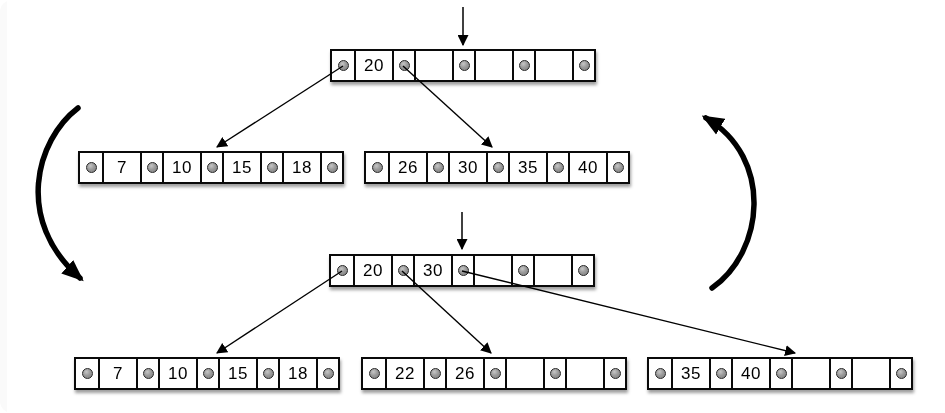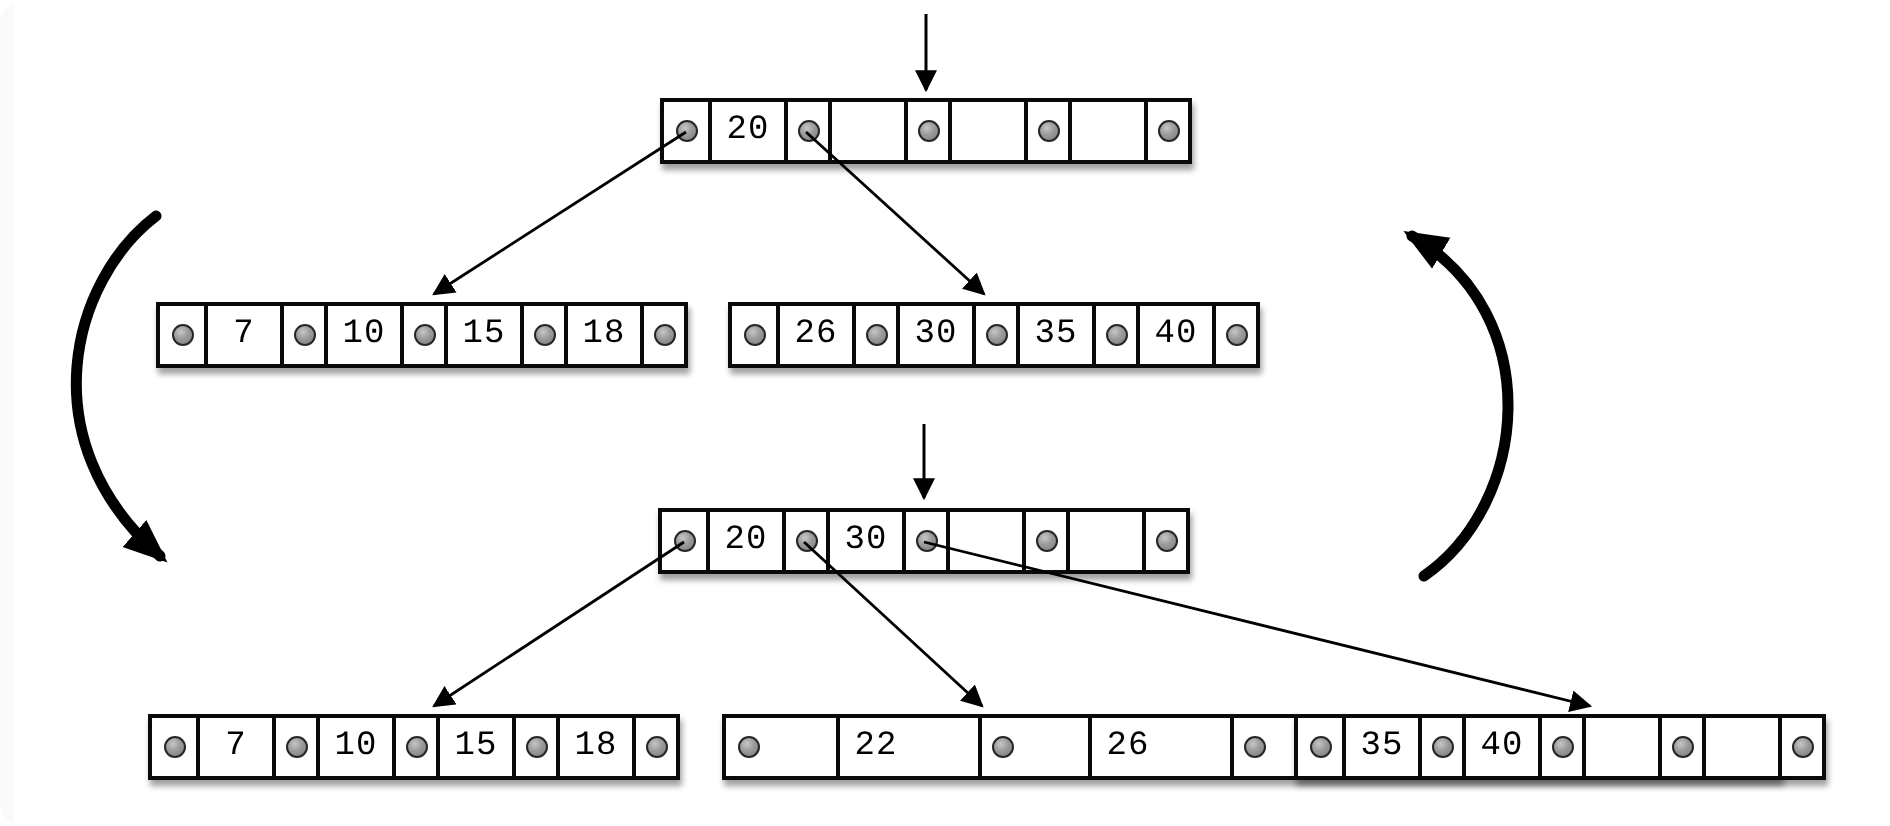--- a/index.html
+++ b/index.html
@@ -1,17 +1,17 @@
 <!DOCTYPE html>
 <html><head>
 <meta charset="utf-8">
 <style>
   html,body{margin:0;padding:0;background:#ffffff;}
   .stage{position:relative;width:945px;height:413px;background:#ffffff;overflow:hidden;
-         font-family:Liberation Mono, monospace;border-radius:12px;}
+         font-family:Liberation Sans, sans-serif;border-radius:12px;}
   .page-edge{position:absolute;left:0;top:0;width:7px;height:413px;background:#fafafa;}
   .layer{position:absolute;left:0;top:0;}
   #arrow-layer{pointer-events:none;}
   .node{position:absolute;display:flex;height:29px;background:#ffffff;
         border:2px solid #0a0a0a;box-shadow:1px 3px 3px rgba(0,0,0,0.38);}
   .cell{display:flex;align-items:center;justify-content:center;height:100%;box-sizing:border-box;}
   .cell + .cell{border-left:2px solid #0a0a0a;}
   .cell.pointer{width:22px;}
   .cell.key{width:38px;font-size:17px;line-height:1;color:#000;letter-spacing:0.5px;}
   .dot{width:11px;height:11px;border-radius:50%;box-sizing:border-box;
@@ -126,21 +126,21 @@
         </div>
         <div class="cell key">15</div>
         <div class="cell pointer">
           <span class="dot"></span>
         </div>
         <div class="cell key">18</div>
         <div class="cell pointer">
           <span class="dot"></span>
         </div>
       </div>
-      <div class="node" style="left: 361px; top: 357px; gap: 33px;">
+      <div class="node" style="left: 361px; top: 357px;">
         <div class="cell pointer">
           <span class="dot"></span>
         </div>
         <div class="cell key">22</div>
         <div class="cell pointer">
           <span class="dot"></span>
         </div>
         <div class="cell key">26</div>
         <div class="cell pointer">
           <span class="dot"></span>

